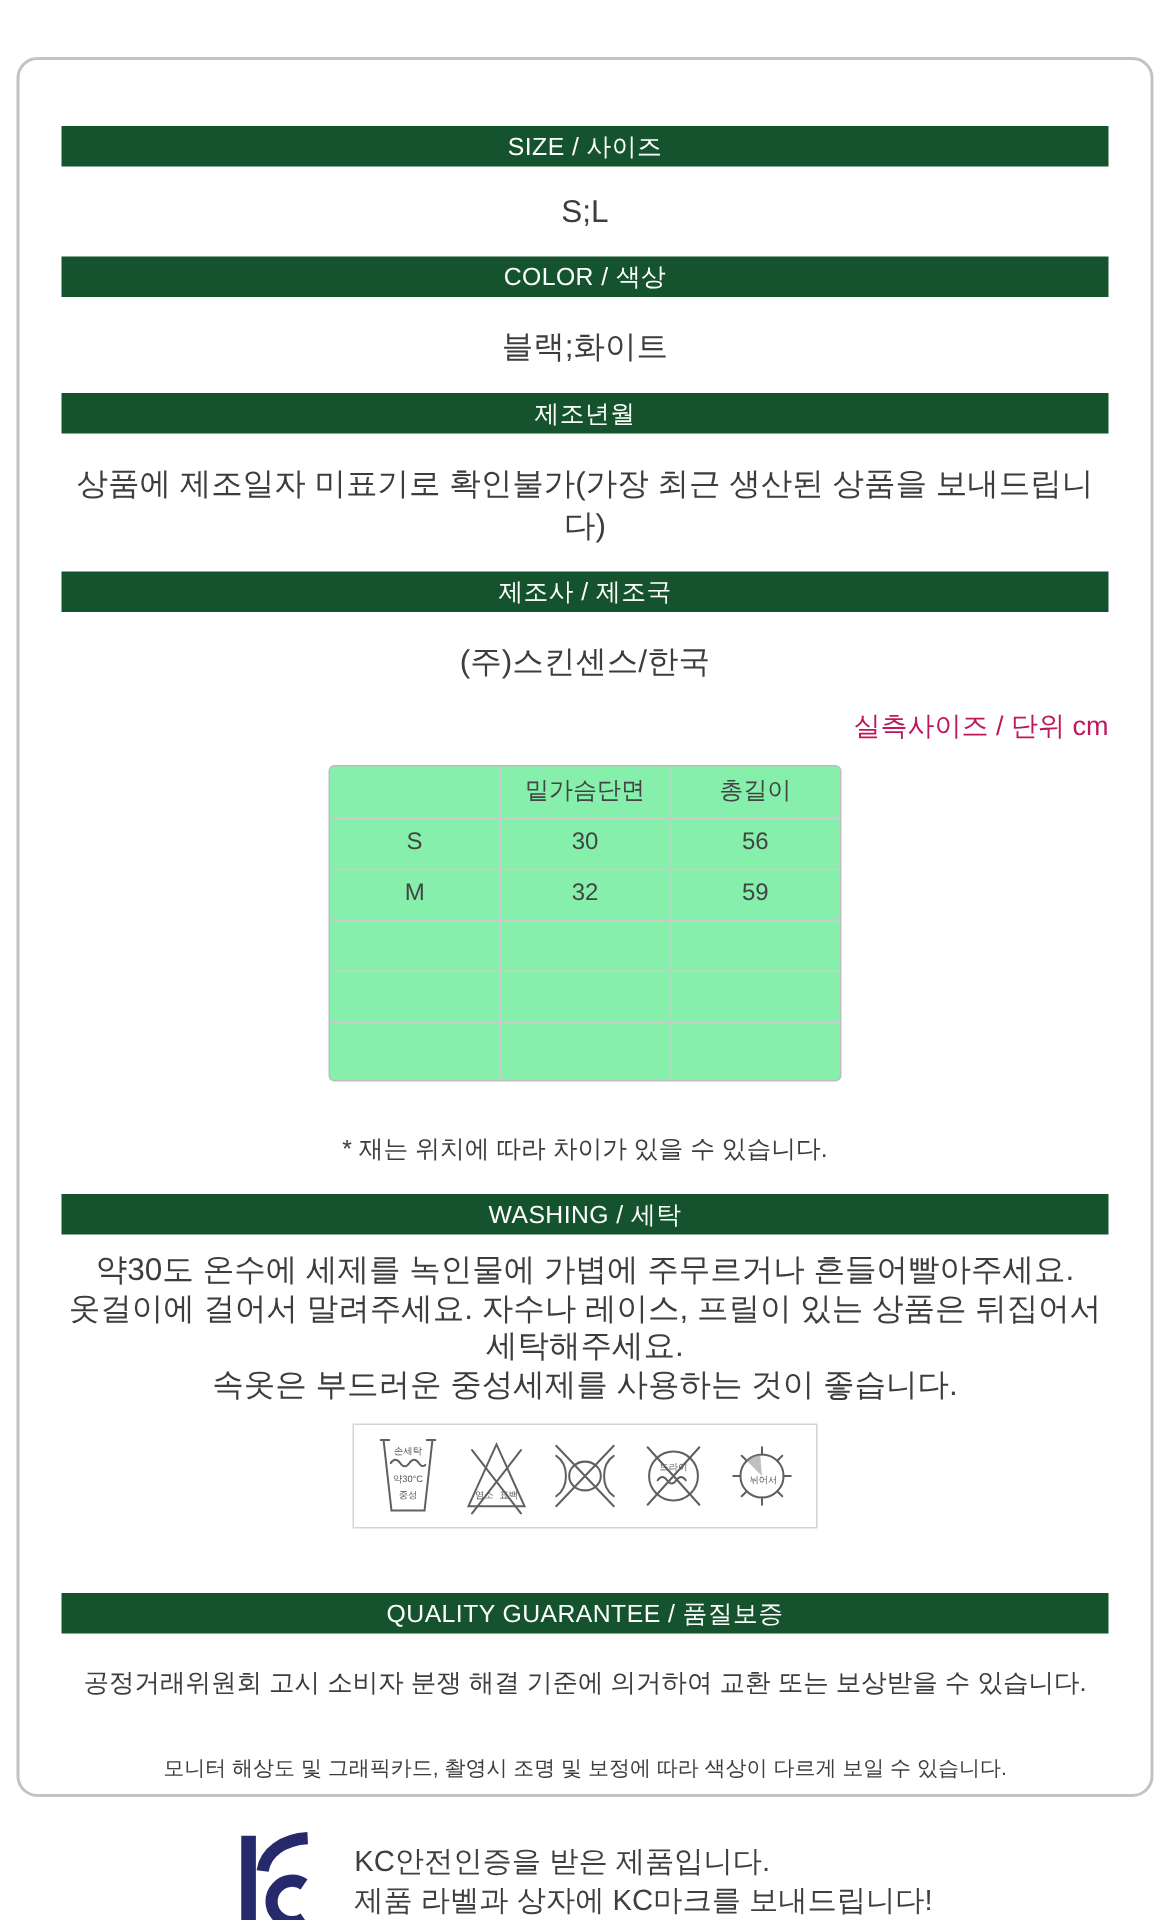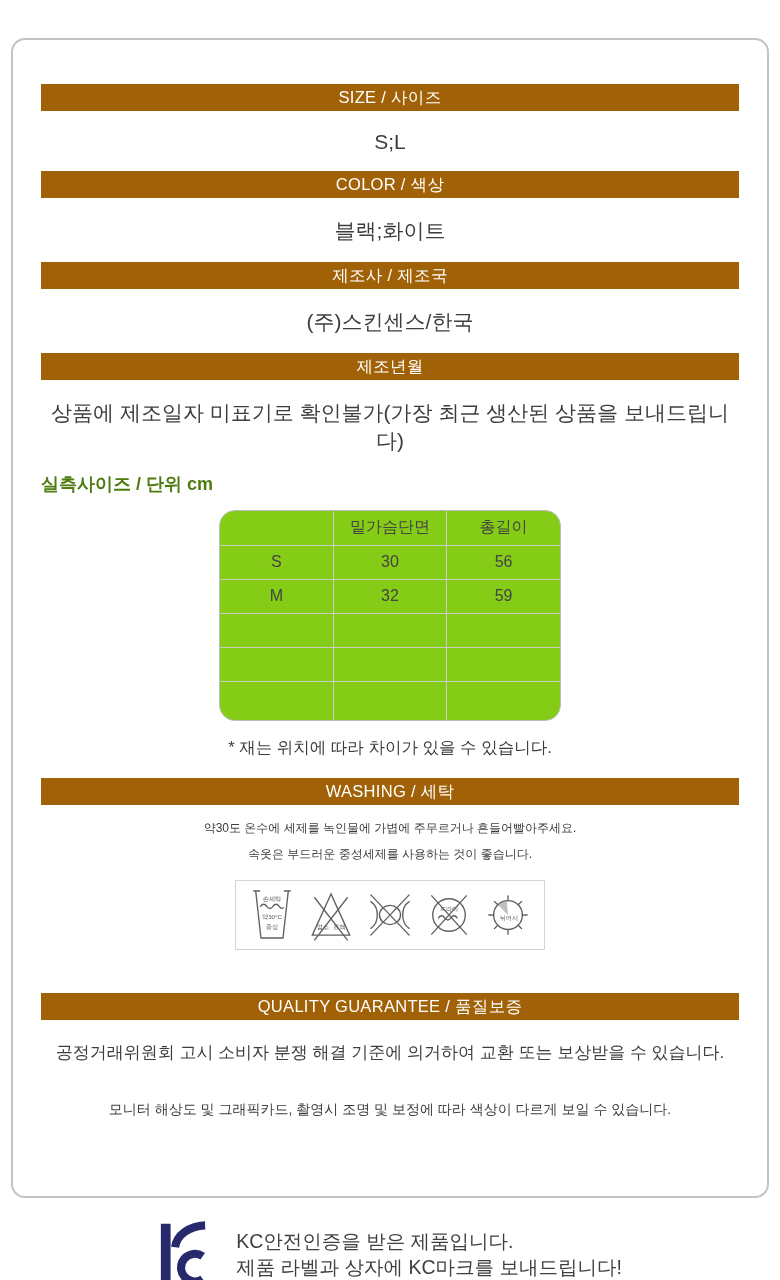--- a/index.html
+++ b/index.html
@@ -8,48 +8,48 @@
     width:780px; height:1280px; overflow:hidden; position:relative;
     font-family:"Liberation Sans","DejaVu Sans",sans-serif;
     color:#3d3d3d;
   }
   .panel {
     position:absolute; left:11px; top:38px; width:758px; height:1160px;
     border:2px solid #c3c3c3; border-radius:14px;
     padding:44px 28px 0; overflow:hidden; background:#fff;
   }
   .bar {
-    height:27px; background:#a16207; color:#ffffff;
+    height:27px; background:#14532d; color:#ffffff;
     display:flex; align-items:center; justify-content:center;
     font-size:16.5px; letter-spacing:.3px;
   }
   .sec-body {
     margin-top:19px; min-height:19px; text-align:center;
     font-size:21px; color:#3d3d3d;
   }
   .section { margin-bottom:17px; }
   .measure-title {
-    margin-top:13px; text-align:left;
-    font-weight:bold; font-size:18px; color:#4d7c0f;
+    margin-top:13px; text-align:right;
+    font-weight:normal; font-size:18px; color:#be185d;
   }
   .size-table-wrap {
     width:342px; margin:14px auto 0;
-    border:1px solid #bdbdbd; border-radius:16px; overflow:hidden; background:#84cc16;
+    border:1px solid #bdbdbd; border-radius:4px; overflow:hidden; background:#86efac;
   }
   .size-table { width:100%; border-collapse:collapse; font-size:16px; color:#444444; }
   .size-table td {
     height:34px; width:33.33%; text-align:center; vertical-align:middle;
     border-top:1px solid #cccccc; border-left:1px solid #cccccc;
   }
   .size-table tr:first-child td { border-top:none; }
   .size-table td:first-child { border-left:none; }
   .size-table tr:last-child td { height:39px; }
-  .note { margin-top:16px; text-align:center; font-size:16.5px; color:#3d3d3d; }
+  .note { margin-top:34px; text-align:center; font-size:16.5px; color:#3d3d3d; }
   .wash-bar { margin-top:19px; }
-  .wash-lines { margin-top:11px; text-align:center; font-size:12px; line-height:25.5px; color:#3d3d3d; }
+  .wash-lines { margin-top:11px; text-align:center; font-size:21px; line-height:25.5px; color:#3d3d3d; }
   .icons-box {
     width:310px; height:70px; margin:13px auto 0;
     border:1px solid #d4d4d4; background:#fff;
     display:flex; align-items:center; justify-content:space-evenly;
   }
   .icons-box svg { display:block; }
   .q-bar { margin-top:43px; }
   .q-line1 { margin-top:21px; text-align:center; font-size:17px; color:#3d3d3d; }
   .q-line2 { margin-top:37px; text-align:center; font-size:14px; color:#3d3d3d; }
   .kc-block {
@@ -74,30 +74,30 @@
   <div class="section">
     <div class="bar">
       <span>COLOR / 색상</span>
     </div>
     <div class="sec-body">블랙;화이트</div>
   </div>
 
 
   <div class="section">
     <div class="bar">
+      <span>제조년월</span>
+    </div>
+    <div class="sec-body">상품에 제조일자 미표기로 확인불가(가장 최근 생산된 상품을 보내드립니다)</div>
+  </div>
+
+  <div class="section">
+    <div class="bar">
       <span>제조사 / 제조국</span>
     </div>
     <div class="sec-body">(주)스킨센스/한국</div>
-  </div>
-
-  <div class="section">
-    <div class="bar">
-      <span>제조년월</span>
-    </div>
-    <div class="sec-body">상품에 제조일자 미표기로 확인불가(가장 최근 생산된 상품을 보내드립니다)</div>
   </div>
 
   <div class="measure-title">실측사이즈 / 단위 cm</div>
 
   <div class="size-table-wrap">
     <table class="size-table">
       <tbody>
           <tr>
         <td></td>
         <td>밑가슴단면</td>
@@ -132,20 +132,21 @@
       </table>
   </div>
 
   <div class="note">* 재는 위치에 따라 차이가 있을 수 있습니다.</div>
 
   <div class="bar wash-bar">
     <span>WASHING / 세탁</span>
   </div>
   <div class="wash-lines">
     <div>약30도 온수에 세제를 녹인물에 가볍에 주무르거나 흔들어빨아주세요.</div>
+    <div>옷걸이에 걸어서 말려주세요. 자수나 레이스, 프릴이 있는 상품은 뒤집어서 세탁해주세요.</div>
     <div>속옷은 부드러운 중성세제를 사용하는 것이 좋습니다.</div>
   </div>
 
   <div class="icons-box">
 
     <svg width="46" height="58" viewBox="0 0 48 58">
       <g stroke="#606060" stroke-width="1.4" fill="none" stroke-linecap="round">
         <path d="M7,4 L12.5,53 L35.5,53 L41,4"></path>
         <path d="M5,4 L11,4 M37,4 L43,4"></path>
         <path d="M12,20 c2,-3 4.5,-3 6.5,0 c2,3 4.5,3 6.5,0 c2,-3 4.5,-3 6.5,0 c1.5,2.2 3,2.7 4.5,1.3"></path>

